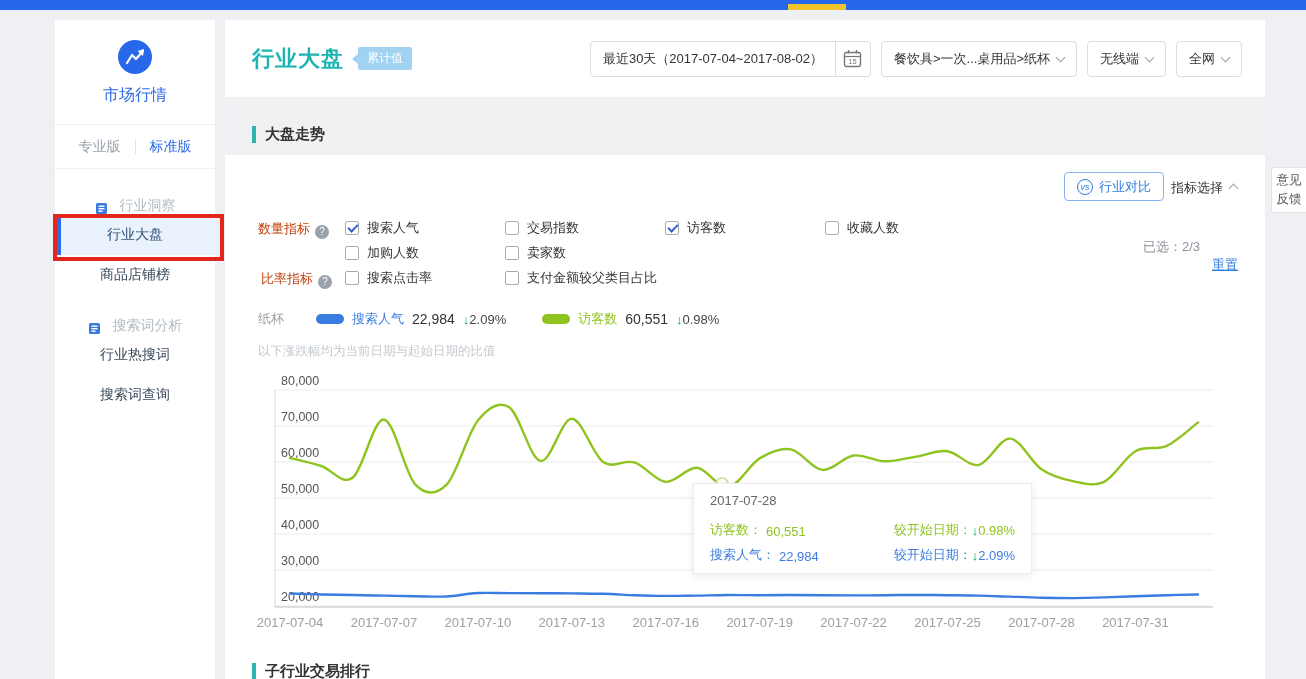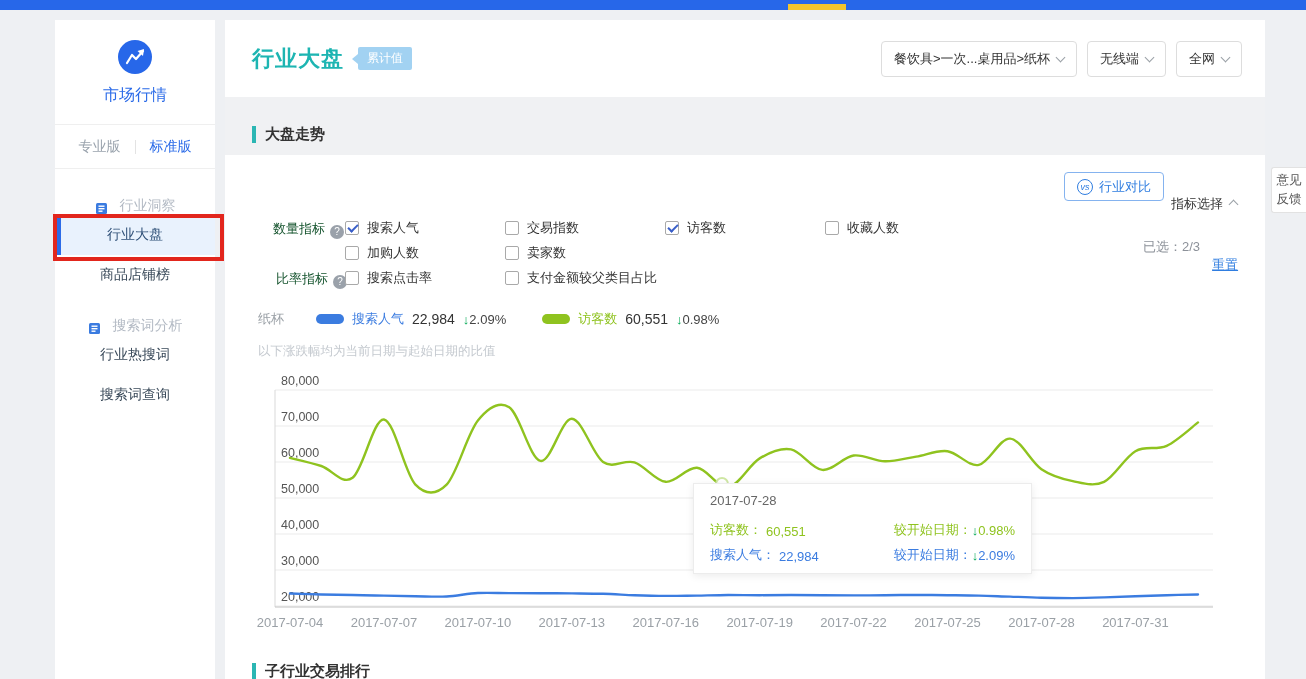--- a/index.html
+++ b/index.html
@@ -49,23 +49,23 @@
 
   .section-heading { position:absolute; left:27px; top:105px; display:flex; align-items:center; gap:9px; }
   .section-heading .tbar { width:4px; height:17px; background:#2bb6b3; }
   .section-heading .stitle { font-size:15px; font-weight:bold; color:#333; }
   .section-heading2 { top:642px; }
 
   .card { position:absolute; left:0; top:135px; width:1040px; height:542px; background:#fff; }
 
   .vs-btn { position:absolute; left:839px; top:17px; height:29px; display:flex; align-items:center; gap:6px; padding:0 12px; border:1px solid #85b3ef; border-radius:4px; color:#2f7de0; background:#fff; cursor:pointer; }
   .vs-circle { display:inline-block; width:16px; height:16px; border:1.4px solid #2f7de0; border-radius:50%; font-size:9px; line-height:14px; text-align:center; font-style:italic; }
-  .indicator-select { position:absolute; left:946px; top:24px; color:#333; cursor:pointer;margin-top:16px; }
-
-  .metric-label { position:absolute; color:#14532d;margin-left:15px; }
+  .indicator-select { position:absolute; left:946px; top:24px; color:#333; cursor:pointer; }
+
+  .metric-label { position:absolute; color:#c2410c; }
   .help { display:inline-block; width:14px; height:14px; border-radius:50%; background:#9aa1aa; color:#fff; font-size:10px; line-height:14px; text-align:center; margin-left:5px; vertical-align:-2px; cursor:pointer; }
   .help::after { content:'?'; }
   .cbitem { position:absolute; display:flex; align-items:center; cursor:pointer; color:#333; }
   .cb { position:relative; display:inline-block; width:14px; height:14px; border:1px solid #a9a9a9; border-radius:2px; background:#fff; margin-right:8px; }
   .cb.on::after { content:''; position:absolute; left:2px; top:2px; width:8px; height:4px; border-left:2px solid #3a5fc8; border-bottom:2px solid #3a5fc8; transform:rotate(-45deg); }
   .sel-info { position:absolute; left:918px; top:64px; display:flex; gap:12px; align-items:center; }
   .sel-count { color:#8c9199; }
   .reset-link { color:#2f7de0; text-decoration:underline; cursor:pointer;margin-top:37px; }
 
   .legend-row { position:absolute; left:33px; top:155px; display:flex; align-items:center; gap:10px; }
@@ -148,20 +148,33 @@
 </div>
 
 <div class="annotation-red"></div>
 
 <div class="main">
 
   <div class="page-header">
     <span class="page-title">行业大盘</span>
     <span class="badge">累计值</span>
     <div class="filters">
+      <div class="fbox">
+        <span class="ftext">最近30天（2017-07-04~2017-08-02）</span>
+        <span class="fdiv"></span>
+        <span class="ficon">
+          <svg width="19" height="19" viewBox="0 0 19 19">
+            <rect x="1.5" y="3.5" width="16" height="14" rx="2" fill="none" stroke="#777" stroke-width="1.4"></rect>
+            <line x1="1.5" y1="7.5" x2="17.5" y2="7.5" stroke="#777" stroke-width="1.2"></line>
+            <line x1="5.5" y1="1" x2="5.5" y2="4.5" stroke="#777" stroke-width="1.4"></line>
+            <line x1="13.5" y1="1" x2="13.5" y2="4.5" stroke="#777" stroke-width="1.4"></line>
+            <text x="9.5" y="15" font-size="7.5" fill="#777" text-anchor="middle">15</text>
+          </svg>
+        </span>
+      </div>
       <div class="fbox">
         <span class="fsel">
             <span>餐饮具&gt;一次...桌用品&gt;纸杯</span>
             <i class="chev-d"></i>
           </span>
       </div>
       <div class="fbox">
         <span class="fsel">
             <span>无线端</span>
             <i class="chev-d"></i>

